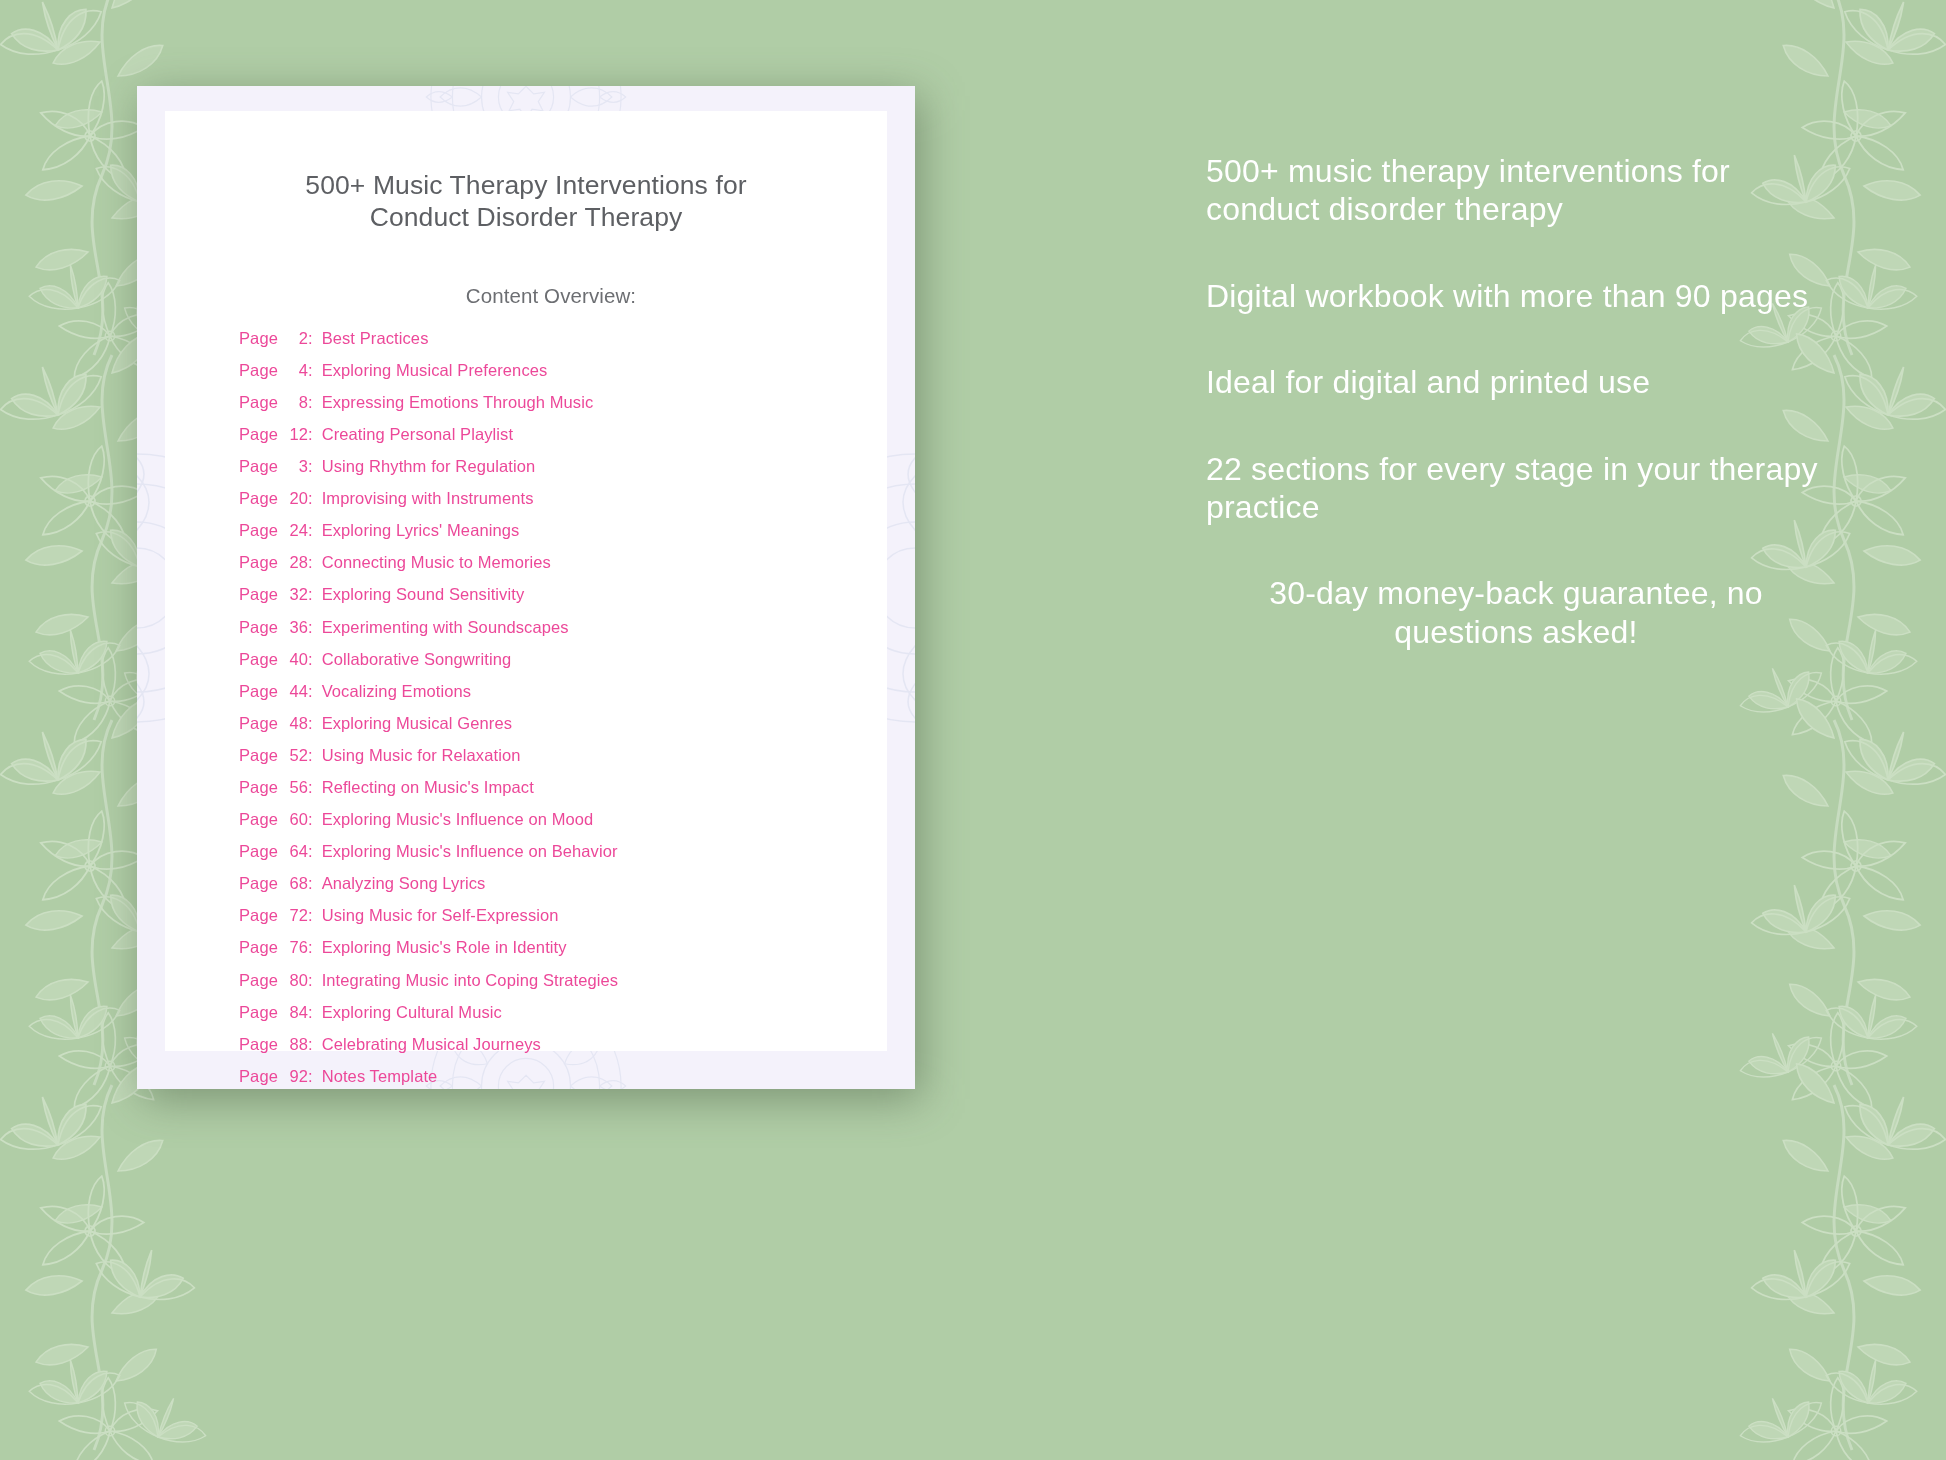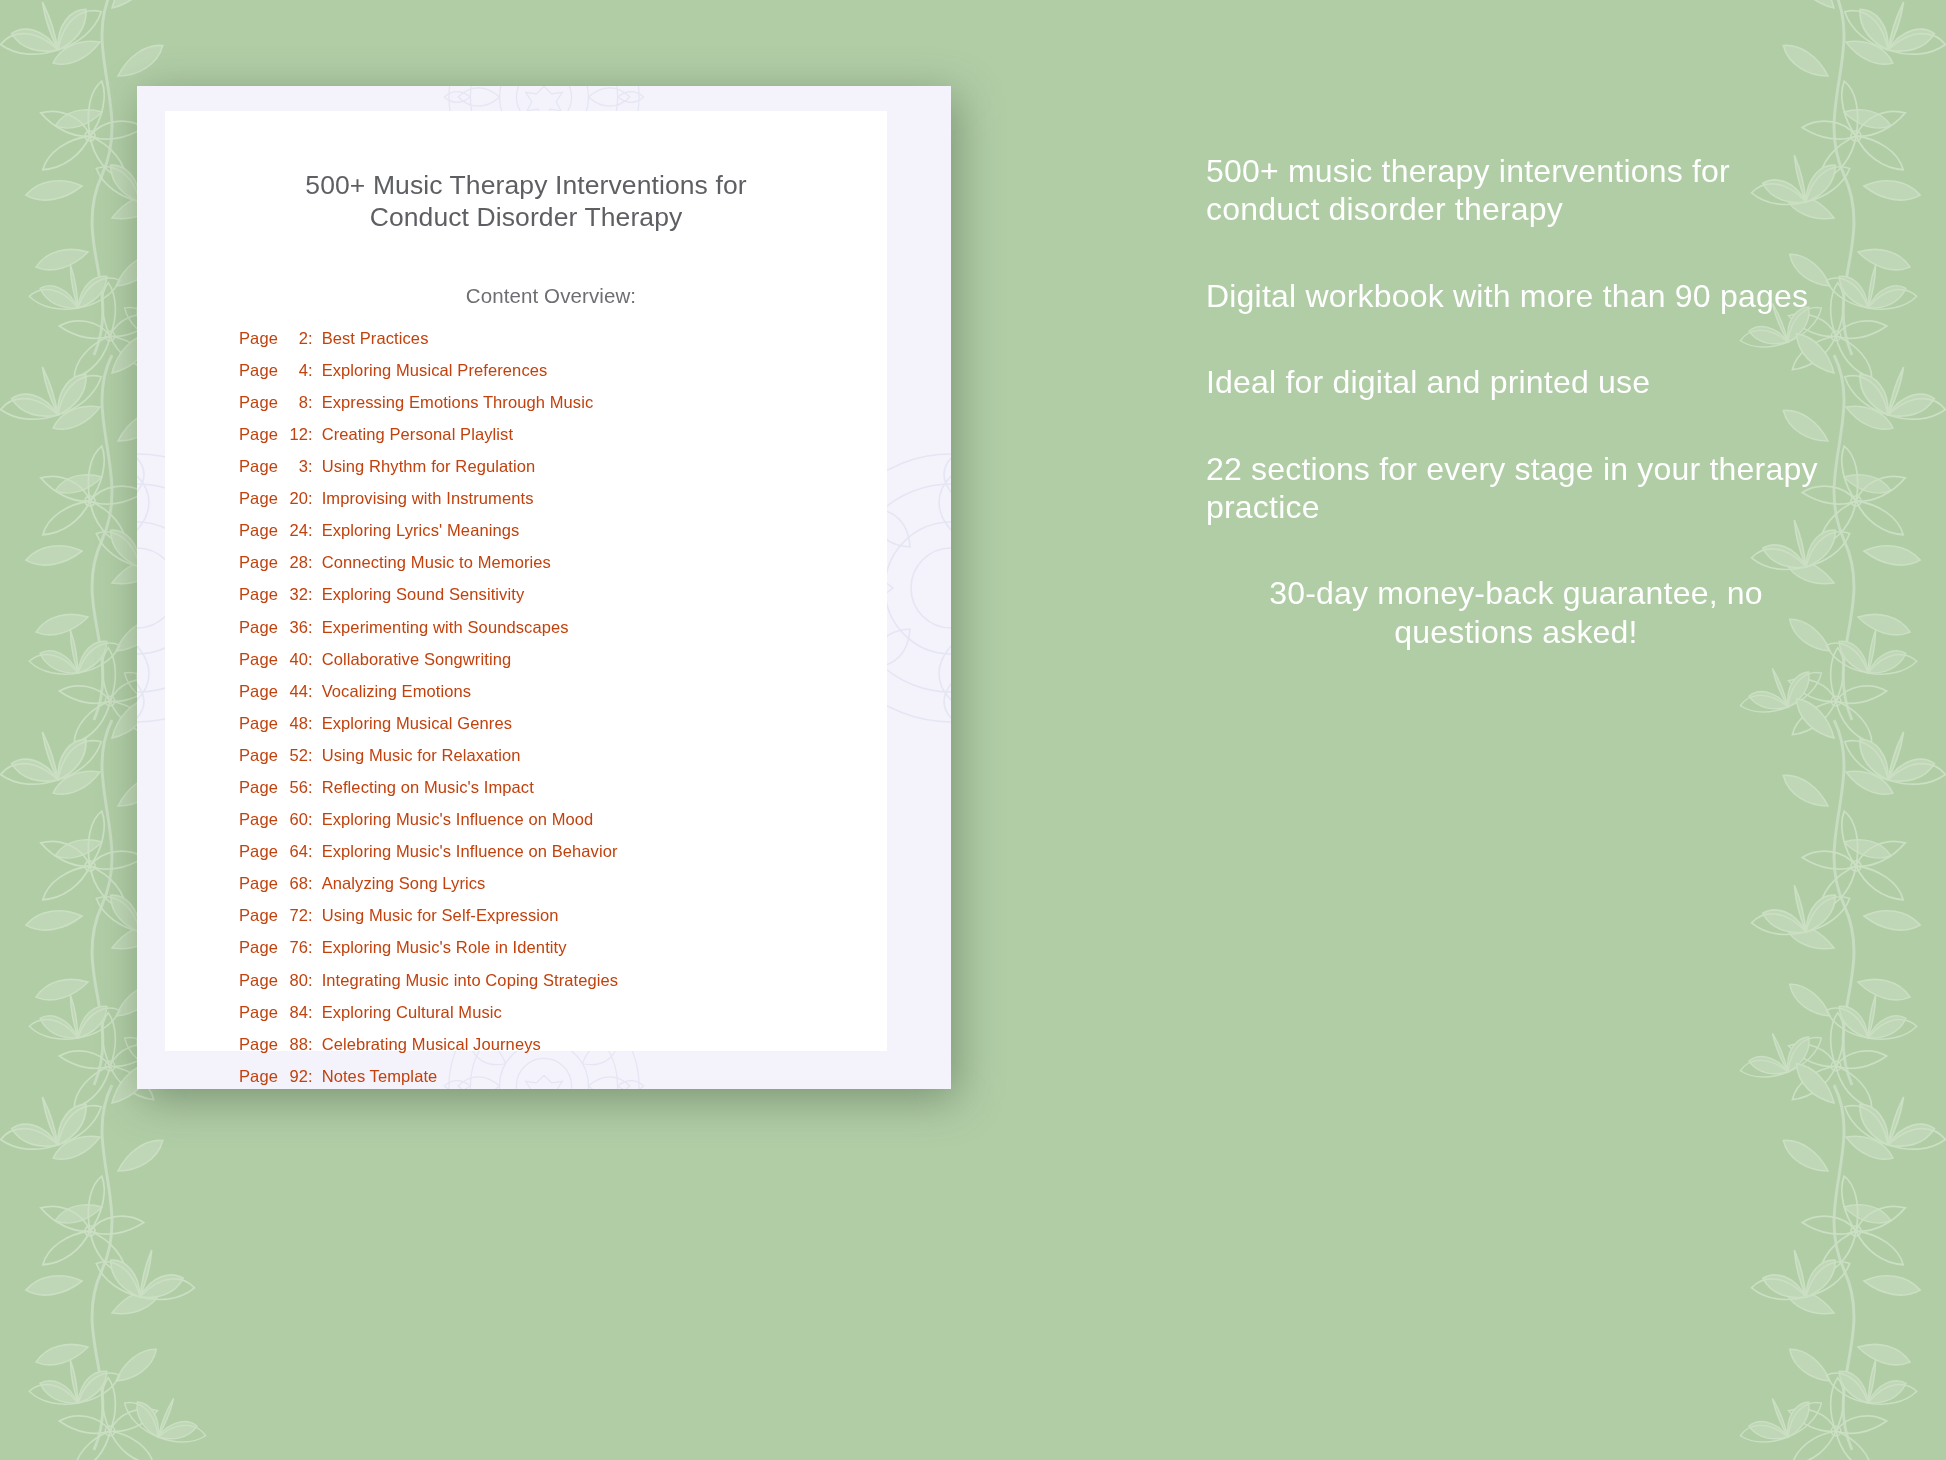--- a/index.html
+++ b/index.html
@@ -27,21 +27,20 @@
   .vine-left  { left: 0; }
   .vine-right { right: 0; transform: scaleX(-1); }
 
   
   .doc-wrap {
     position: absolute;
     left: 137px;
     top: 86px;
     width: 778px;
     height: 1003px;
-    padding-left: 36px;
   }
   .doc-shadow {
     position: absolute;
     inset: 0;
     background: rgba(60, 80, 55, 0.45);
     filter: blur(22px);
     transform: translate(6px, 10px);
     border-radius: 2px;
   }
   .doc-frame {
@@ -91,21 +90,21 @@
   }
   .toc {
     list-style: none;
     margin: 0;
     padding: 22px 0 0 74px;
   }
   .toc-row {
     display: flex;
     align-items: baseline;
     font-size: 16.5px;
-    color: #c2410c;
+    color: #ec4899;
     line-height: 1;
     margin-bottom: 15.6px;
     letter-spacing: 0.1px;
   }
   .toc-pagelabel {
     flex: 0 0 auto;
     white-space: pre;
   }
   .toc-num {
     flex: 0 0 auto;

